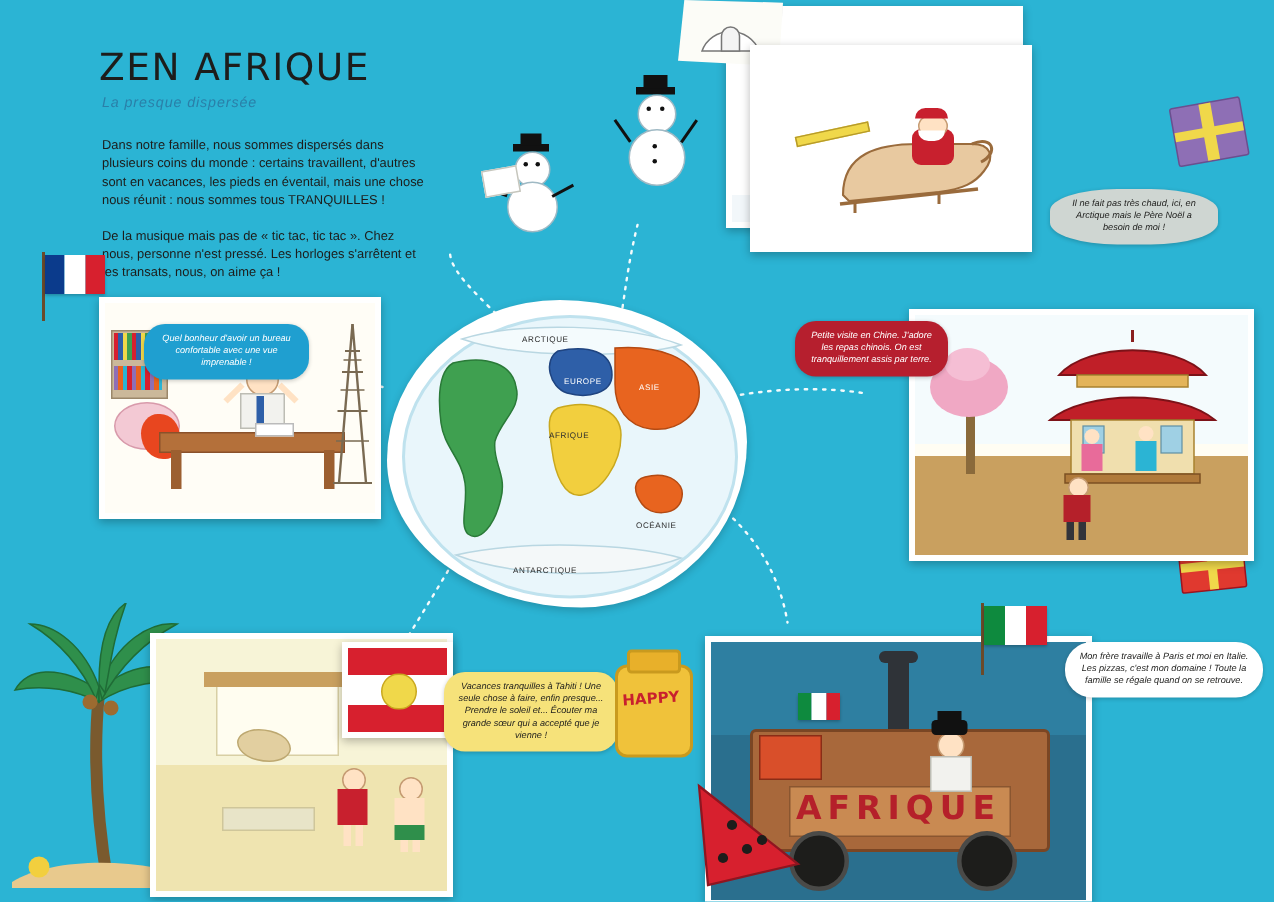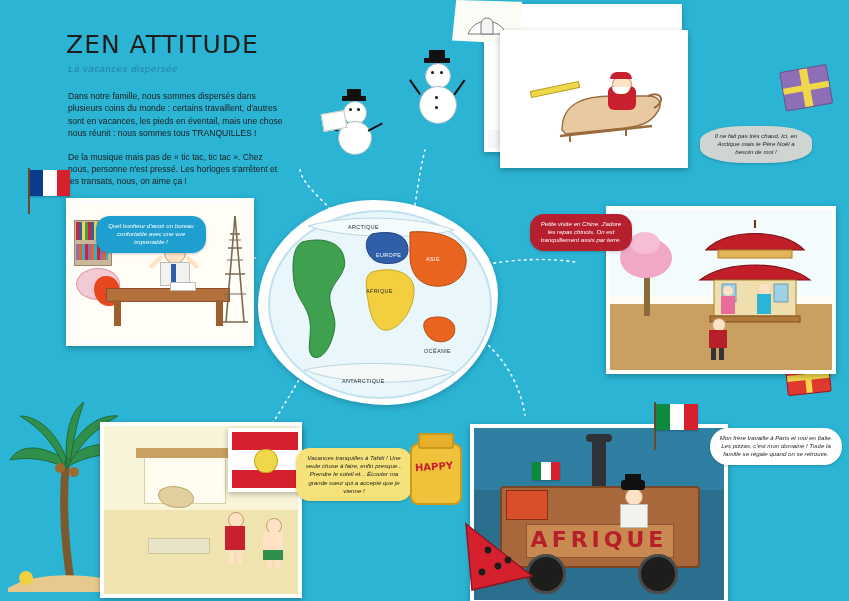--- a/index.html
+++ b/index.html
@@ -116,22 +116,22 @@
     <path d="M360,240 C330,205 300,185 300,168"></path>
     <path d="M255,258 C225,250 200,252 180,258"></path>
     <path d="M470,268 C510,258 550,258 575,262"></path>
     <path d="M305,370 C290,395 275,420 262,440"></path>
     <path d="M470,330 C505,355 520,385 525,415"></path>
     <path d="M415,205 C418,185 420,170 425,150"></path>
   </g>
 </svg>
 
 <div class="abs" id="title-block">
-  <h1 id="main-title">ZEN ATTITUDE</h1>
-  <div id="subtitle">La vacances dispersée</div>
+  <h1 id="main-title">ZEN AFRIQUE</h1>
+  <div id="subtitle">La presque dispersée</div>
   <p class="body-par">Dans notre famille, nous sommes dispersés dans plusieurs coins du monde : certains travaillent, d'autres sont en vacances, les pieds en éventail, mais une chose nous réunit : nous sommes tous TRANQUILLES !</p>
   <p class="body-par">De la musique mais pas de « tic tac, tic tac ». Chez nous, personne n'est pressé. Les horloges s'arrêtent et les transats, nous, on aime ça !</p>
 </div>
 
 <div class="abs" style="left:28px;top:168px;width:44px;height:34px;">
   <div class="pole" style="left:0;top:0;height:46px;"></div>
   <div class="flag" style="left:2px;top:2px;width:40px;height:26px;">
     <div class="stripes">
       <div style="background:#0b3b8c"></div>
         <div style="background:#ffffff"></div>

